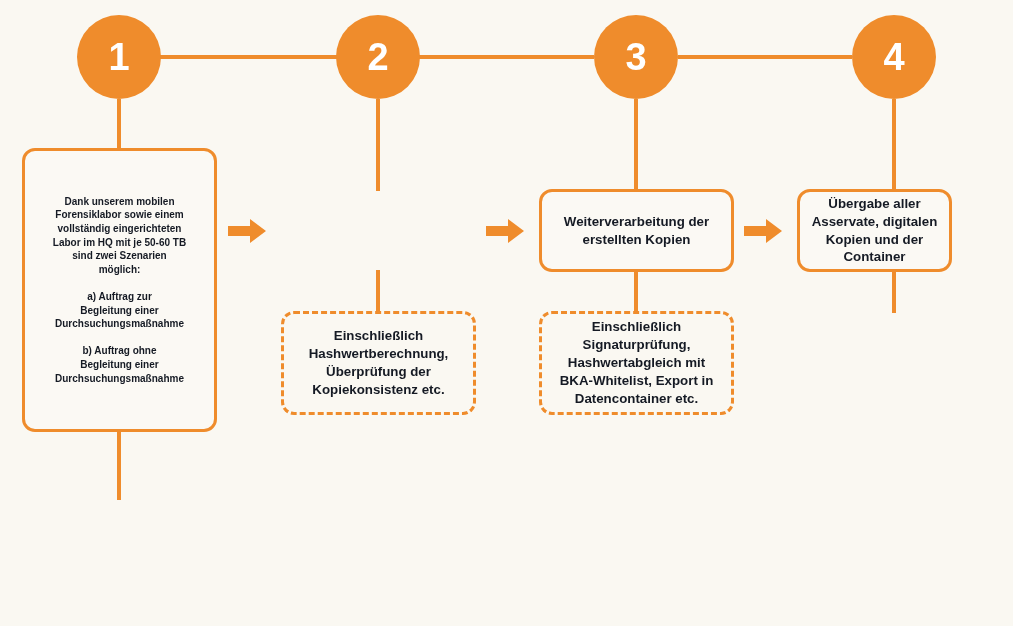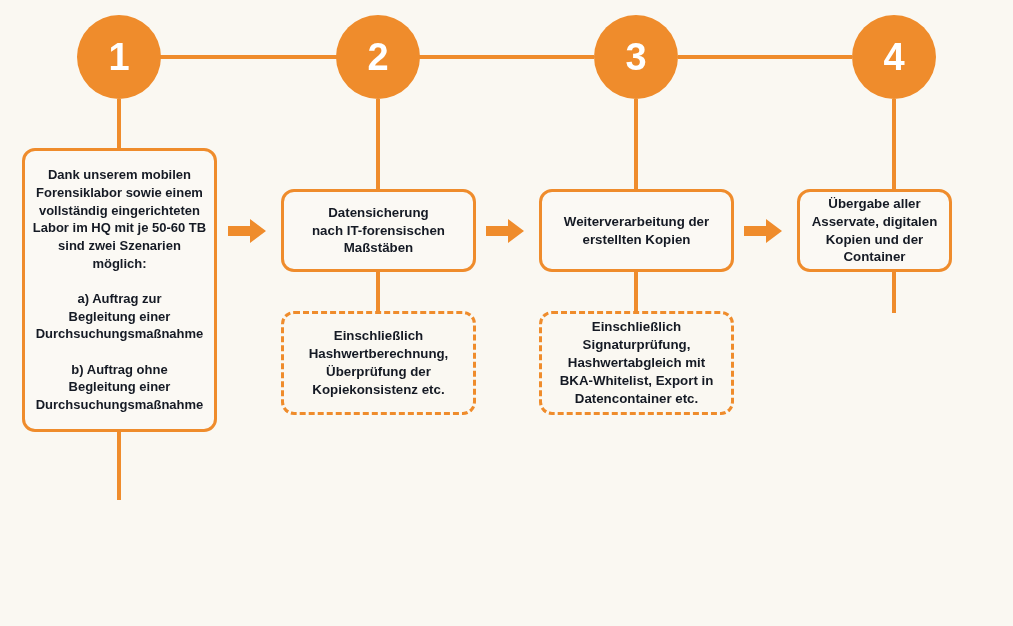--- a/index.html
+++ b/index.html
@@ -60,21 +60,21 @@
     justify-content: center;
     text-align: center;
     font-size: 13.3px;
     font-weight: bold;
     line-height: 1.33;
     z-index: 4;
     padding: 4px 6px;
     white-space: pre-line;
   }
   .box-solid.tall {
-    font-size: 13px;
+    font-size: 10px;
     line-height: 1.36;
   }
 
   
   .box-dashed {
     position: absolute;
     box-sizing: border-box;
     border: 3px dashed #ef8c2c;
     border-radius: 13px;
     background: transparent;
@@ -142,23 +142,20 @@
 möglich:
 
 a) Auftrag zur
 Begleitung einer
 Durchsuchungsmaßnahme
 
 b) Auftrag ohne
 Begleitung einer
 Durchsuchungsmaßnahme</div>
 
-  <div class="box-solid" style="left:281px; top:189px; width:195px; height:83px;">Datensicherung
-nach IT-forensischen
-Maßstäben</div>
 
   <div class="box-solid" style="left:539px; top:189px; width:195px; height:83px;">Weiterverarbeitung der
 erstellten Kopien</div>
 
   <div class="box-solid" style="left:797px; top:189px; width:155px; height:83px;">Übergabe aller
 Asservate, digitalen
 Kopien und der Container</div>
 
 
   <div class="box-dashed" style="left:281px; top:311px; width:195px; height:104px;">Einschließlich

